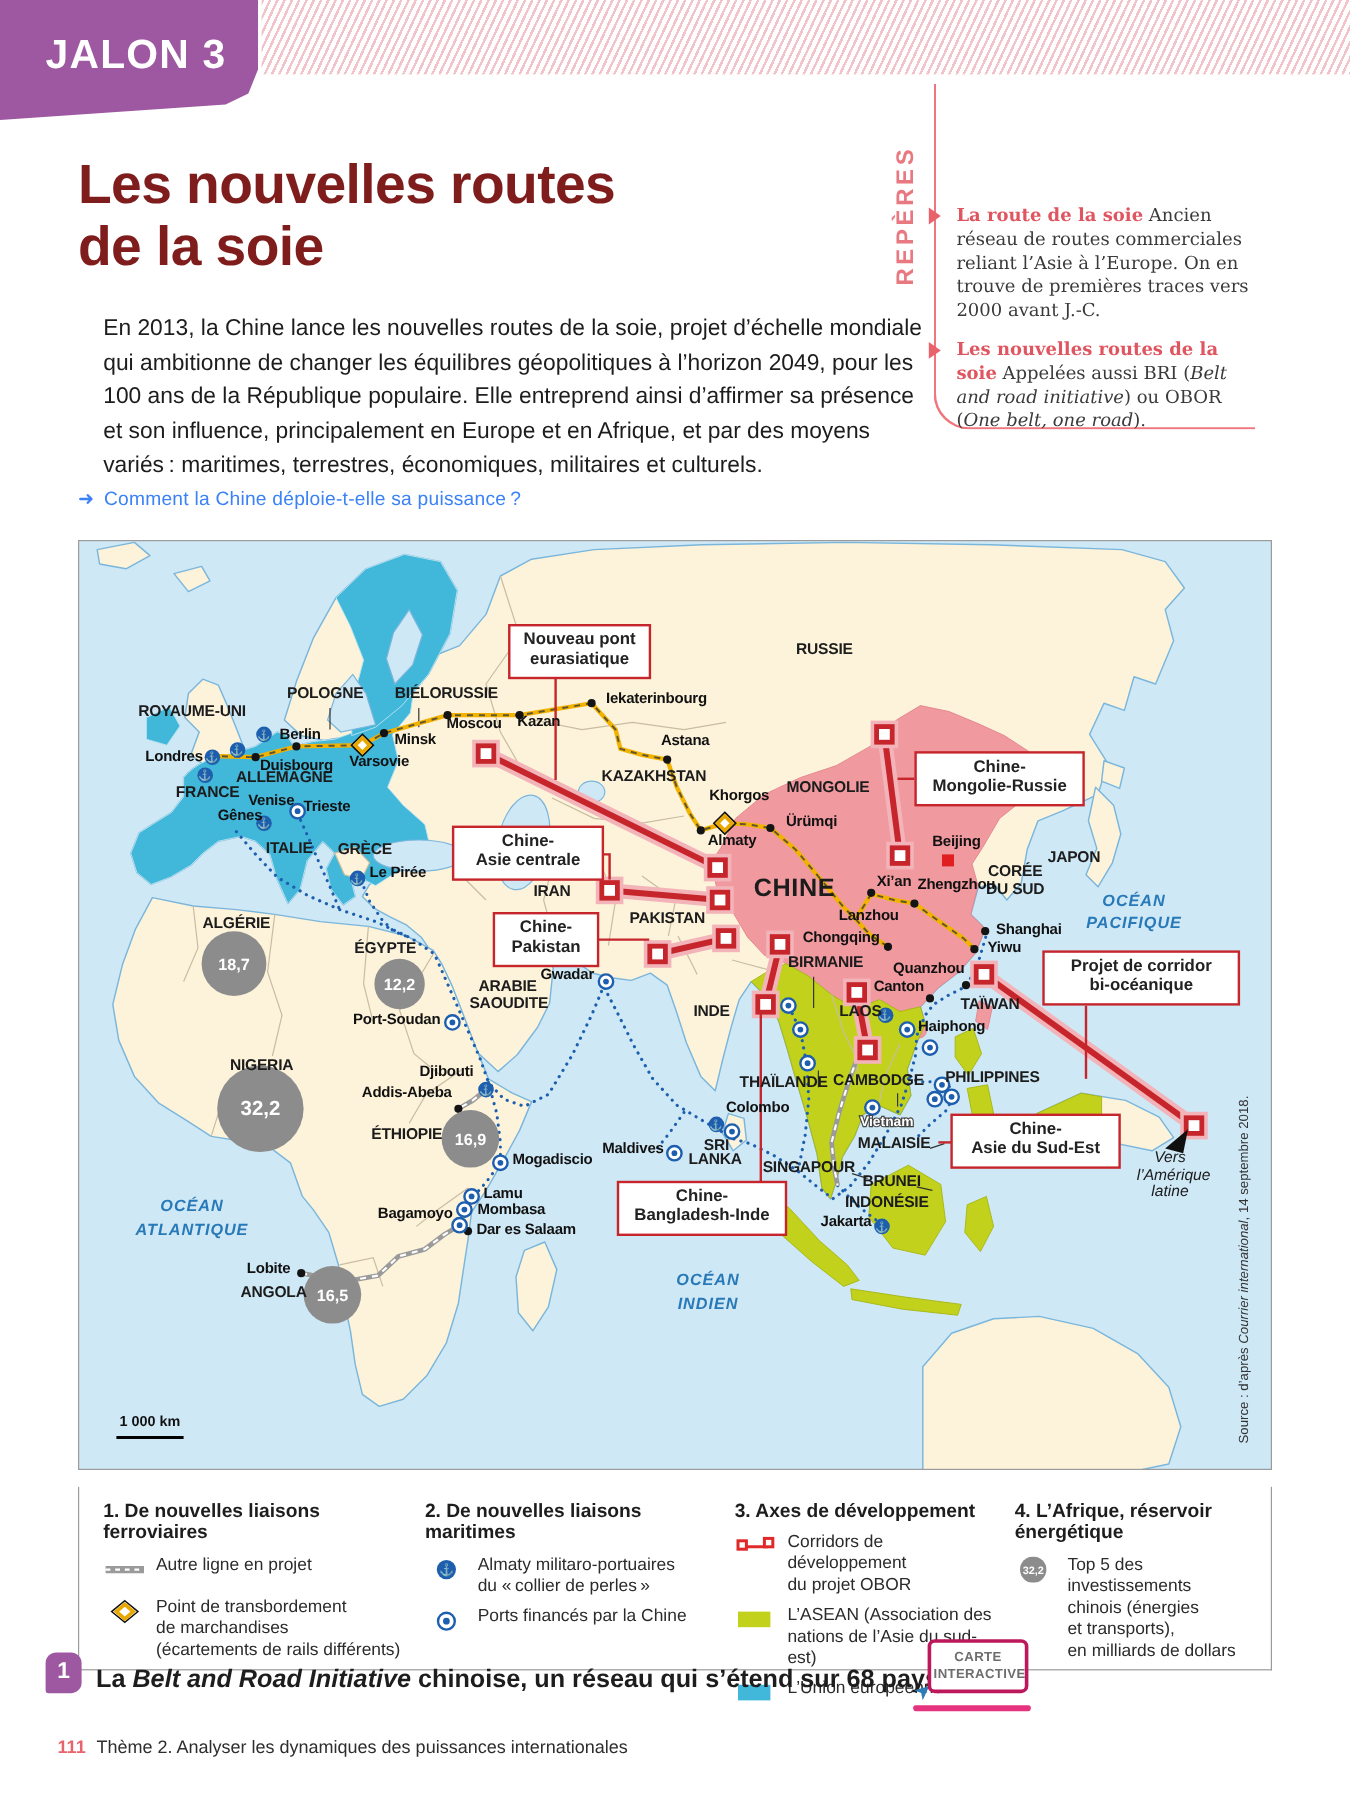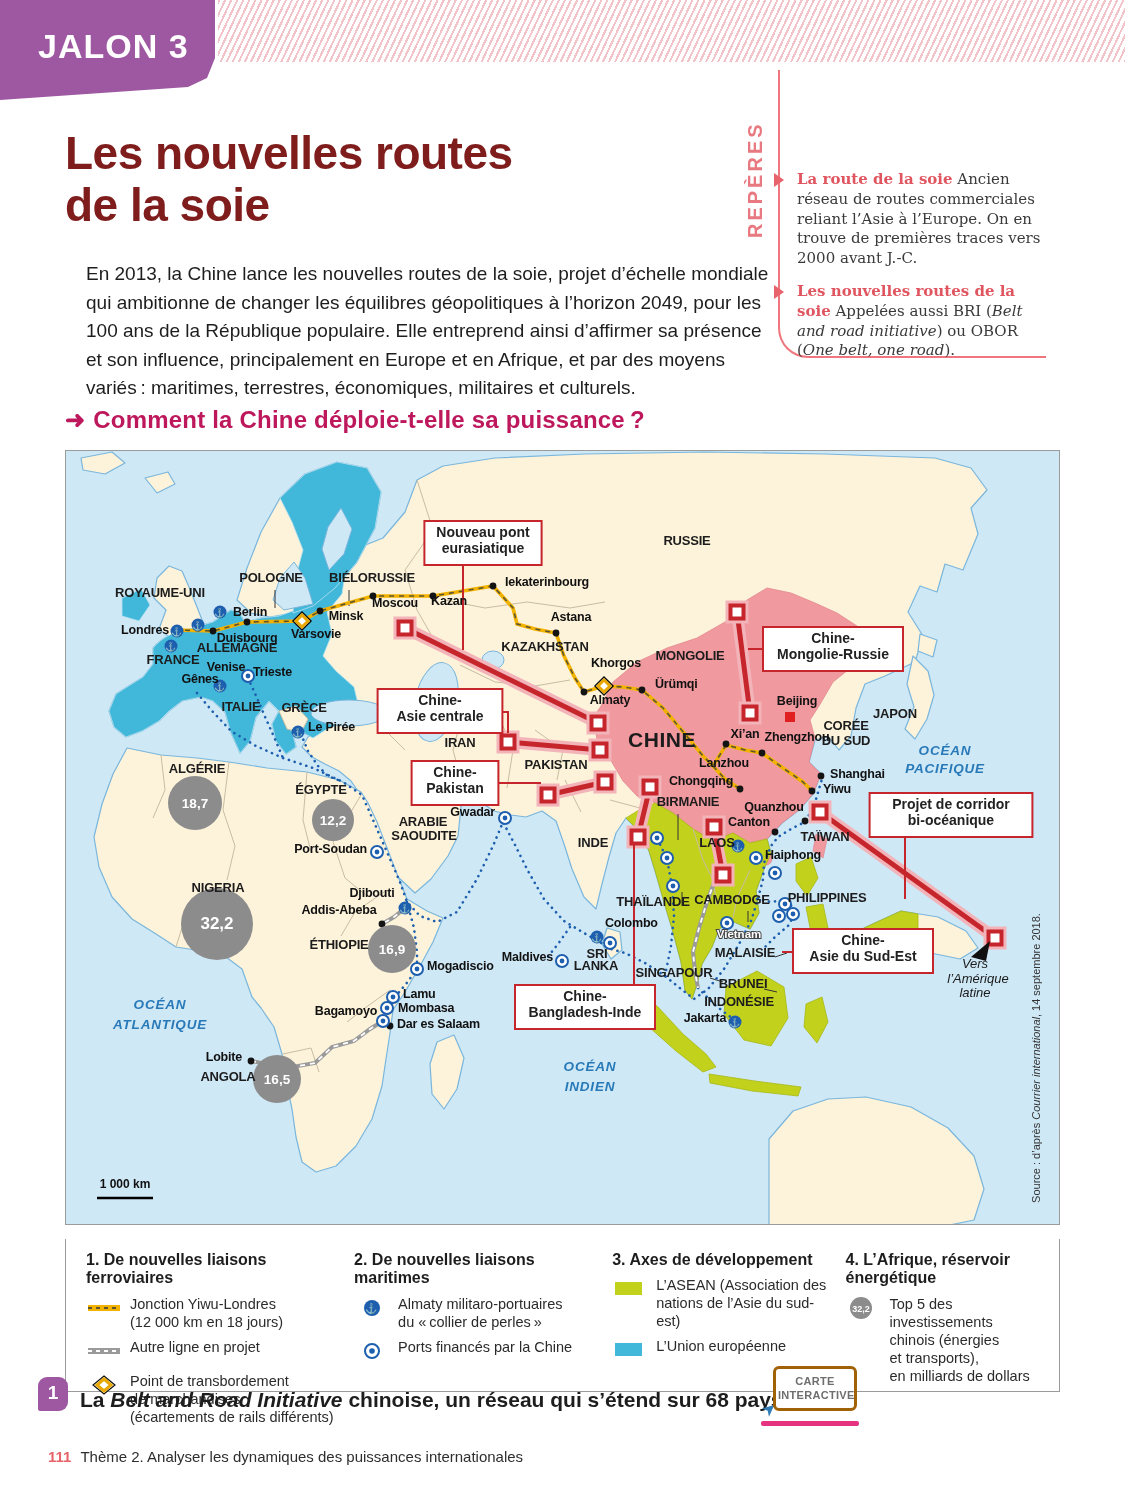--- a/index.html
+++ b/index.html
@@ -18,39 +18,39 @@
             letter-spacing:3px;writing-mode:vertical-rl;transform:rotate(180deg);}
   .rep-box{position:absolute;left:778px;top:70px;width:268px;height:288px;box-sizing:border-box;
            border-left:2.5px solid #ef767e;border-bottom:2.5px solid #ef767e;border-bottom-left-radius:30px;
            padding:100px 0 0 17px;}
   .rep-item{position:relative;margin-bottom:13px;font-family:"DejaVu Serif",serif;font-size:15px;line-height:1.32;color:#3a3a3a;}
   .rep-item .tri{position:absolute;left:-23px;top:3px;width:0;height:0;border-top:7px solid transparent;
                  border-bottom:7px solid transparent;border-left:10px solid #e8636b;}
   .rep-term{color:#e05660;font-weight:bold;}
   .rep-item i{font-style:italic;}
   
-  .question{position:absolute;left:65px;top:406px;font-size:24px;font-weight:bold;color:#be185d;letter-spacing:0.2px;}
+  .question{position:absolute;left:65px;top:406px;font-size:16px;font-weight:normal;color:#3b82f6;letter-spacing:0.2px;}
   .question .arr{margin-right:8px;}
   
   .mapbox{position:absolute;left:65px;top:450px;width:995px;height:775px;}
   .legend{position:absolute;left:65px;top:1239px;width:995px;height:153px;box-sizing:border-box;background:#fff;
           border:1px solid #9b9b9b;border-top:none;display:flex;padding:12px 0 0 20px;}
   .lg-col{box-sizing:border-box;padding-right:10px;}
   .lg-col:nth-child(1){width:270px;}.lg-col:nth-child(2){width:260px;}
   .lg-col:nth-child(3){width:235px;}.lg-col:nth-child(4){width:215px;}
   .lg-title{font-size:16px;font-weight:bold;color:#1d1d1d;line-height:1.15;margin-bottom:8px;}
   .lg-item{display:flex;margin-bottom:7px;}
   .lg-ic{flex:none;width:44px;padding-top:1px;}
   .lg-tx{font-size:14.5px;color:#2b2b2b;line-height:1.24;}
   
   .badge{position:absolute;left:38px;top:1377px;width:30px;height:34px;background:#9d58a1;color:#fff;
          border-radius:9px 9px 9px 2px;font-size:19px;font-weight:bold;text-align:center;line-height:32px;}
   .caption{position:absolute;left:80px;top:1388px;font-size:21px;font-weight:bold;color:#1d1d1d;}
   .caption i{font-style:italic;}
-  .ci-btn{position:absolute;left:773px;top:1366px;width:74px;background:#fff;border:3px solid #a16207;border-radius:6px;
+  .ci-btn{position:absolute;left:773px;top:1366px;width:74px;background:#fff;border:3px solid #be185d;border-radius:6px;
           font-size:11px;font-weight:bold;color:#6e6e6e;text-align:center;line-height:1.3;padding:5px 2px;letter-spacing:0.3px;}
   .ci-bar{position:absolute;left:761px;top:1421px;width:98px;height:5px;background:#e5337f;border-radius:2px;}
   .ci-arrow{position:absolute;left:763px;top:1400px;color:#2f7cb6;font-size:15px;font-weight:bold;transform:rotate(-40deg);}
   
   .footer{position:absolute;left:48px;top:1448px;font-size:15px;color:#2e2e2e;}
   .footer .pg{color:#e8636b;font-weight:bold;margin-right:9px;}
   
   svg text{font-family:"Liberation Sans",sans-serif;}
   .ml-co{font-size:13px;font-weight:bold;fill:#1c1c1c;letter-spacing:-0.2px;}
   .ml-big{font-size:21px;font-weight:bold;fill:#1c1c1c;letter-spacing:0.5px;}
@@ -447,30 +447,20 @@
         <rect x="0.5" y="0.5" width="994" height="774" fill="none" stroke="#9b9b9b"></rect>
       </svg></div>
 
   <div class="legend" id="legend">
       <div class="lg-col">
         <div class="lg-title">
           <div>1. De nouvelles liaisons ferroviaires</div>
         </div>
         <div class="lg-item">
           <span class="lg-ic"><svg width="38" height="22">
-              <line x1="2" y1="11" x2="34" y2="11" stroke="#f2b200" stroke-width="6"></line>
-              <line x1="2" y1="11" x2="34" y2="11" stroke="#5f5530" stroke-width="2" stroke-dasharray="4 4"></line>
-            </svg></span>
-          <div class="lg-tx">
-            <div>Jonction Yiwu-Londres</div>
-            <div>(12 000 km en 18 jours)</div>
-          </div>
-        </div>
-        <div class="lg-item">
-          <span class="lg-ic"><svg width="38" height="22">
               <line x1="2" y1="11" x2="34" y2="11" stroke="#9a9a9a" stroke-width="6"></line>
               <line x1="2" y1="11" x2="34" y2="11" stroke="#fff" stroke-width="2" stroke-dasharray="4 4"></line>
             </svg></span>
           <div class="lg-tx">
             <div>Autre ligne en projet</div>
           </div>
         </div>
         <div class="lg-item">
           <span class="lg-ic"><svg width="38" height="22">
               <polygon points="18,2 29,11 18,20 7,11" fill="#fff" stroke="#111" stroke-width="1.2"></polygon>
@@ -503,20 +493,31 @@
               <circle cx="18" cy="11" r="2.8" fill="#1d5fae"></circle>
             </svg></span>
           <div class="lg-tx">
             <div>Ports financés par la Chine</div>
           </div>
         </div>
       </div>
       <div class="lg-col">
         <div class="lg-title">
           <div>3. Axes de développement</div>
+        </div>
+        <div class="lg-item">
+          <span class="lg-ic"><svg width="38" height="22">
+              <line x1="8" y1="11" x2="28" y2="11" stroke="#e02a2a" stroke-width="2.5"></line>
+              <rect x="3" y="6" width="7" height="7" fill="#fff" stroke="#e02a2a" stroke-width="2.5"></rect>
+              <rect x="25" y="4" width="7" height="7" fill="#fff" stroke="#e02a2a" stroke-width="2.5"></rect>
+            </svg></span>
+          <div class="lg-tx">
+            <div>Corridors de développement</div>
+            <div>du projet OBOR</div>
+          </div>
         </div>
         <div class="lg-item">
           <span class="lg-ic"><svg width="38" height="22">
               <rect x="3" y="4" width="27" height="13" fill="#c2d21c"></rect>
             </svg></span>
           <div class="lg-tx">
             <div>L’ASEAN (Association des</div>
             <div>nations de l’Asie du sud-est)</div>
           </div>
         </div>

